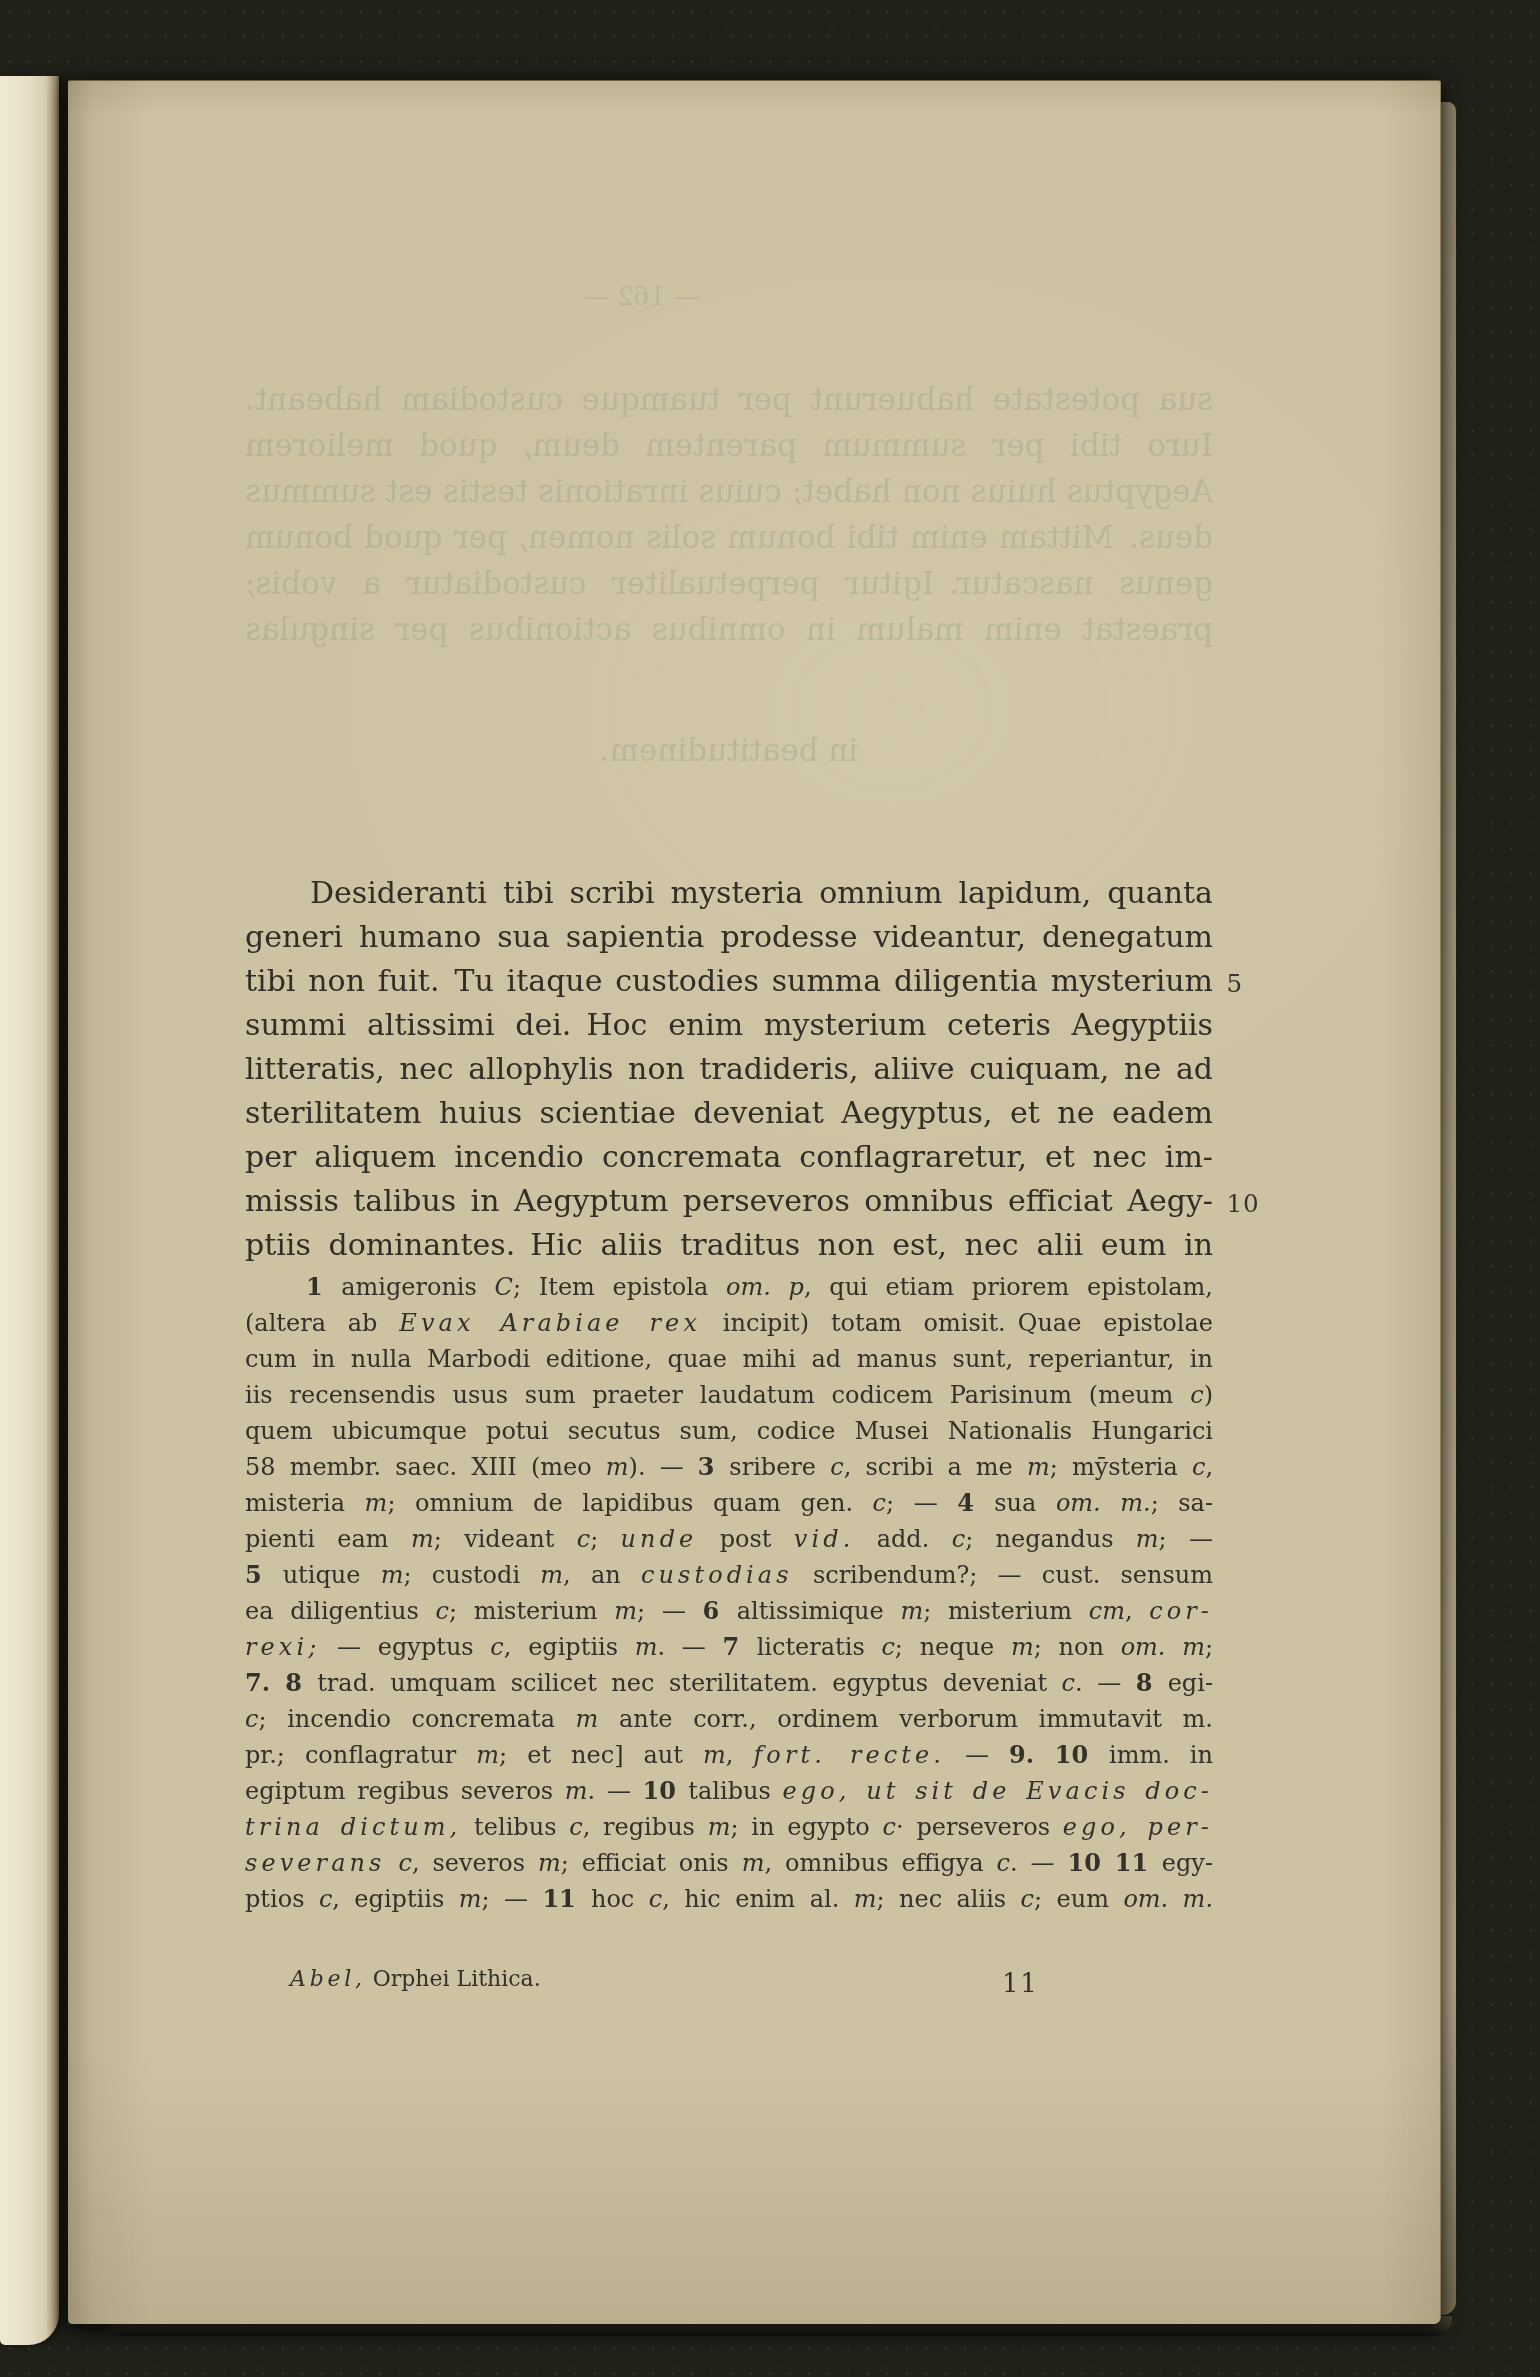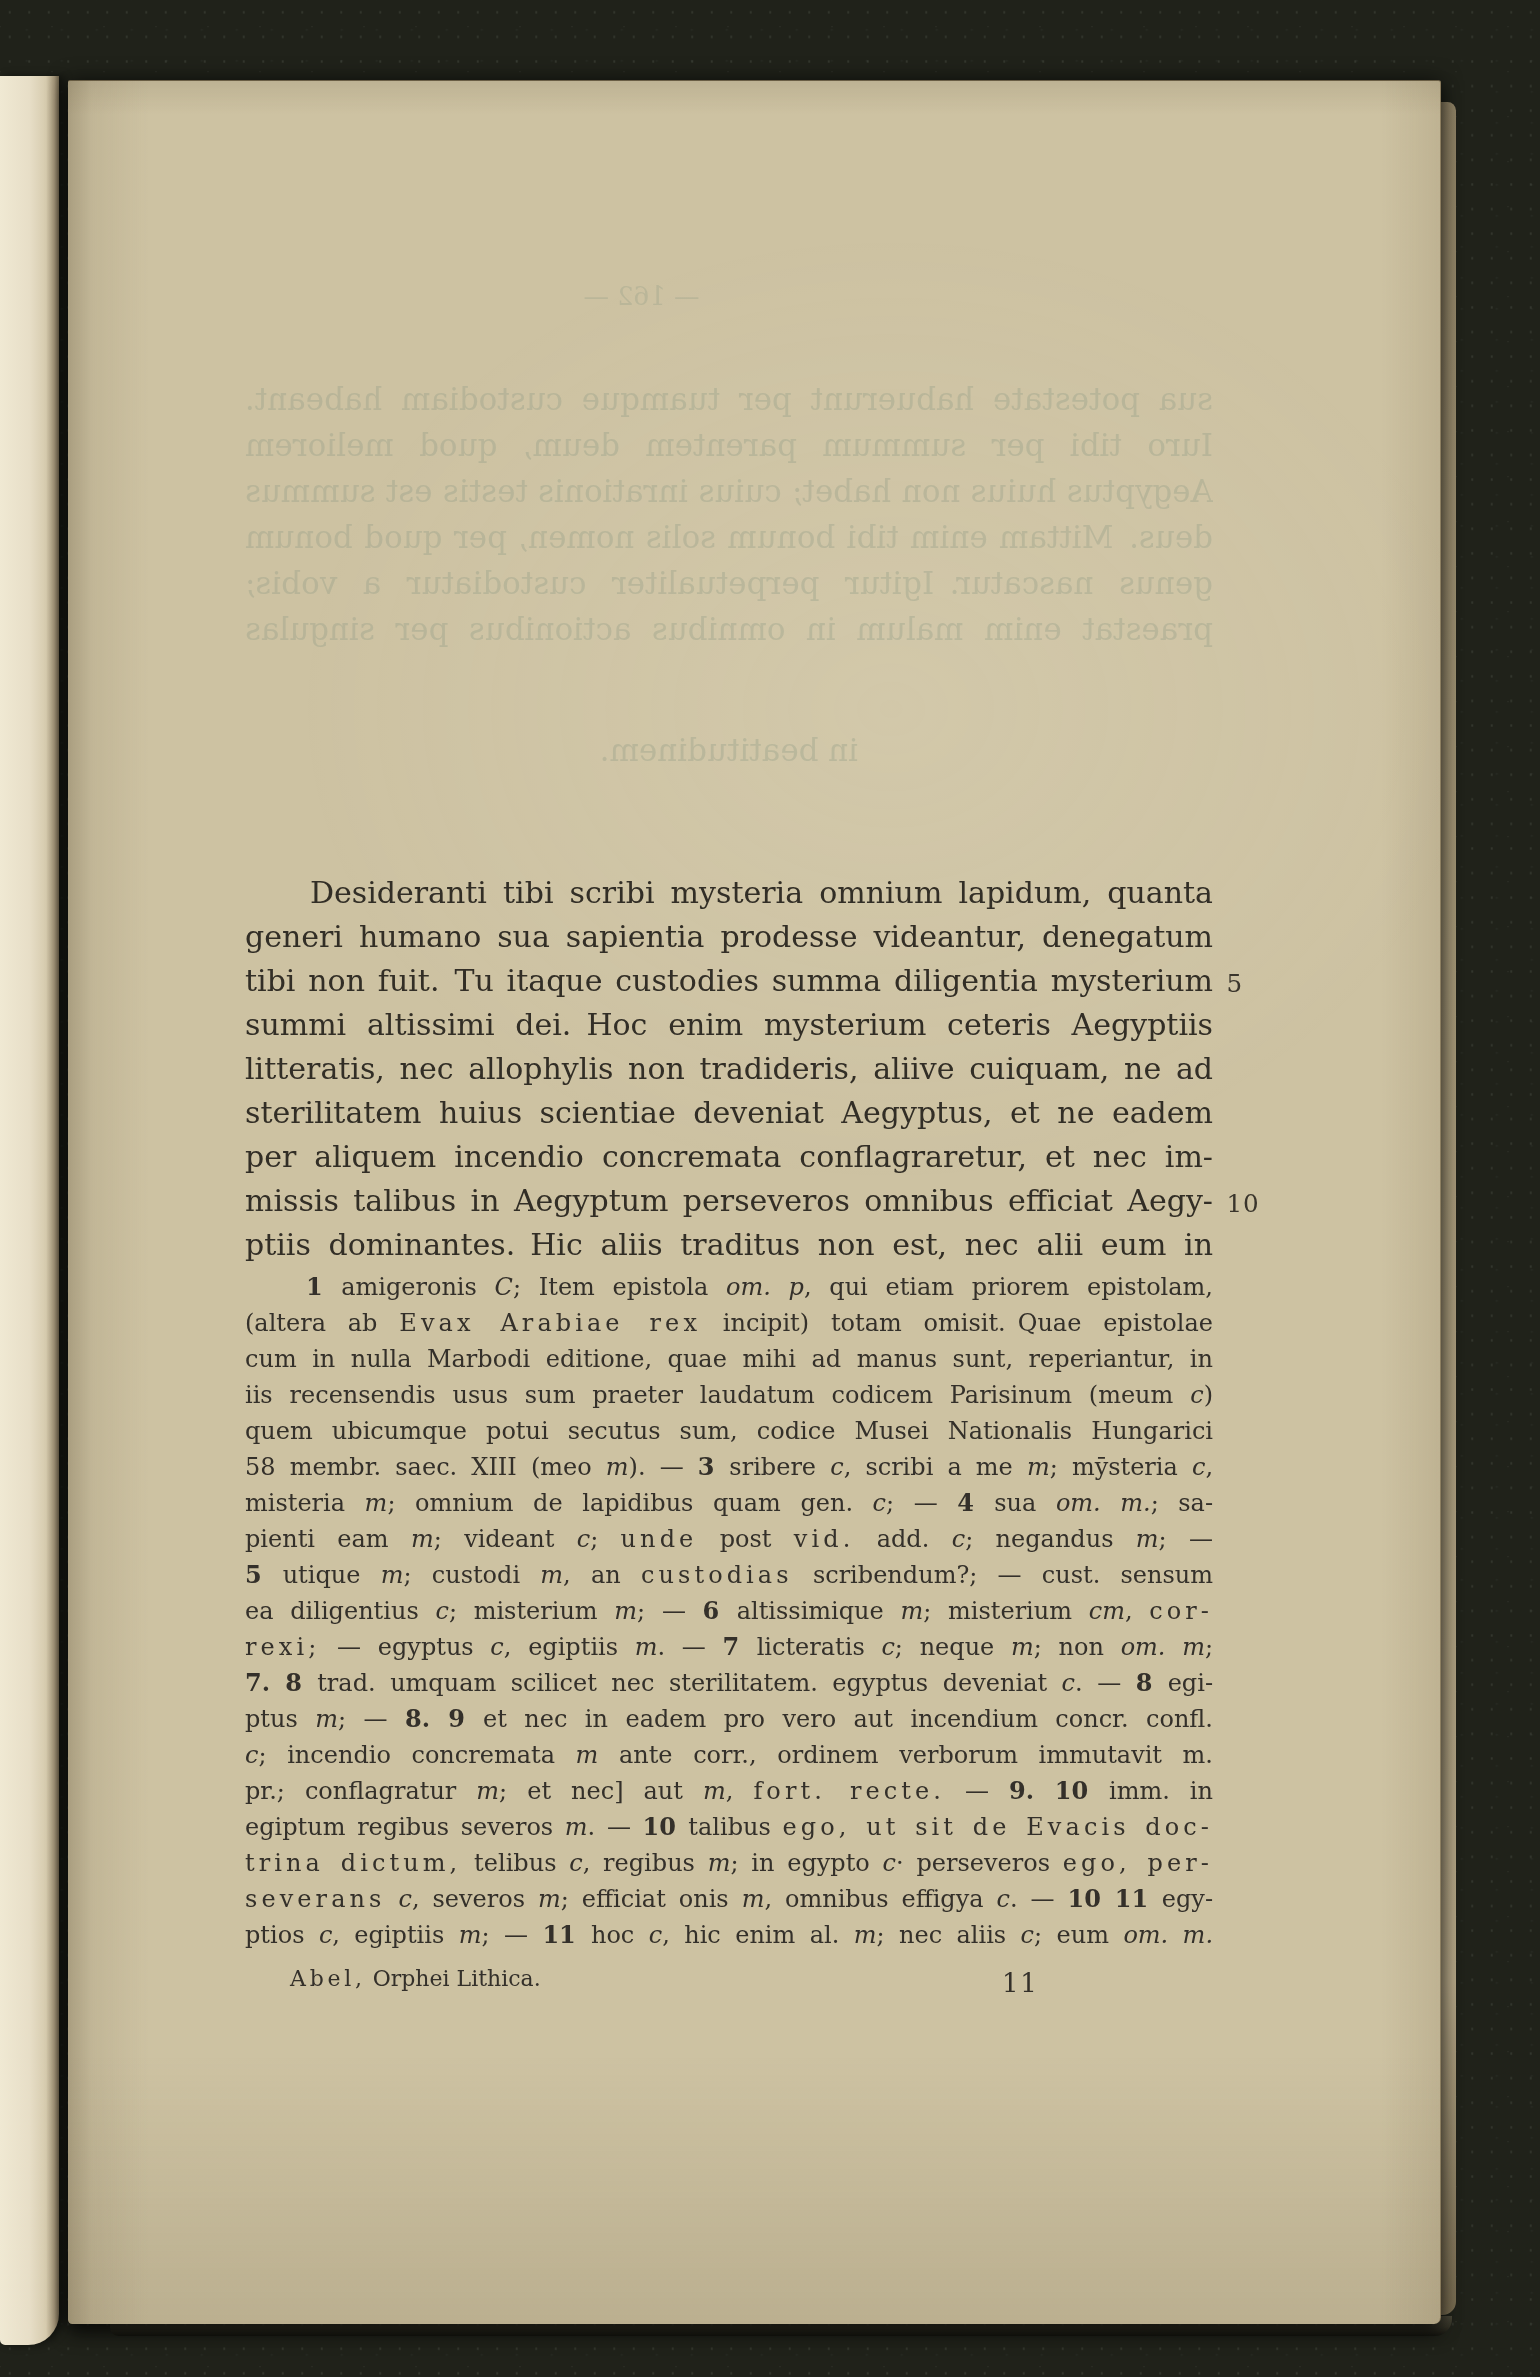--- a/index.html
+++ b/index.html
@@ -83,21 +83,21 @@
 
   .fn-block {
     position:absolute; left:177px; top:1188px; width:968px;
     font-size:24px; line-height:36px; color:#34302a;
   }
   .fn-line { text-align:justify; text-align-last:justify; height:36px; }
   .fn-line.first { padding-left:61px; }
 
   .i { font-style:italic; }
   .b { font-weight:bold; }
-  .g { letter-spacing:0.17em; }
+  .g { letter-spacing:0.17em;font-style:italic; }
 
   .signature {
     position:absolute; left:222px; top:1885px; font-size:22px; color:#34302a;
   }
   .sheet-num {
     position:absolute; left:934px; top:1887px; font-size:26px;
     letter-spacing:1.7px; color:#34302a;
   }
 </style>
 </head>
@@ -140,21 +140,20 @@
       <div class="fn-line"><span class="">cum in nulla Marbodi editione, quae mihi ad manus sunt, reperiantur, in</span></div>
       <div class="fn-line"><span class="">iis recensendis usus sum praeter laudatum codicem Parisinum (meum </span><span class="i">c</span><span class="">)</span></div>
       <div class="fn-line"><span class="">quem ubicumque potui secutus sum, codice Musei Nationalis Hungarici</span></div>
       <div class="fn-line"><span class="">58 membr. saec. XIII (meo </span><span class="i">m</span><span class="">). — </span><span class="b">3 </span><span class="">sribere </span><span class="i">c</span><span class="">, scribi a me </span><span class="i">m</span><span class="">; mȳsteria </span><span class="i">c</span><span class="">,</span></div>
       <div class="fn-line"><span class="">misteria </span><span class="i">m</span><span class="">; omnium de lapidibus quam gen. </span><span class="i">c</span><span class="">; — </span><span class="b">4 </span><span class="">sua </span><span class="i">om. m.</span><span class="">; sa-</span></div>
       <div class="fn-line"><span class="">pienti eam </span><span class="i">m</span><span class="">; videant </span><span class="i">c</span><span class="">; </span><span class="g">unde</span><span class=""> post </span><span class="g">vid.</span><span class=""> add. </span><span class="i">c</span><span class="">; negandus </span><span class="i">m</span><span class="">; —</span></div>
       <div class="fn-line"><span class="b">5 </span><span class="">utique </span><span class="i">m</span><span class="">; custodi </span><span class="i">m</span><span class="">, an </span><span class="g">custodias</span><span class=""> scribendum?; — cust. sensum</span></div>
       <div class="fn-line"><span class="">ea diligentius </span><span class="i">c</span><span class="">; misterium </span><span class="i">m</span><span class="">; — </span><span class="b">6 </span><span class="">altissimique </span><span class="i">m</span><span class="">; misterium </span><span class="i">cm</span><span class="">, </span><span class="g">cor-</span></div>
       <div class="fn-line"><span class="g">rexi;</span><span class=""> — egyptus </span><span class="i">c</span><span class="">, egiptiis </span><span class="i">m</span><span class="">. — </span><span class="b">7 </span><span class="">licteratis </span><span class="i">c</span><span class="">; neque </span><span class="i">m</span><span class="">; non </span><span class="i">om. m</span><span class="">;</span></div>
       <div class="fn-line"><span class="b">7. 8 </span><span class="">trad. umquam scilicet nec sterilitatem. egyptus deveniat </span><span class="i">c</span><span class="">. — </span><span class="b">8 </span><span class="">egi-</span></div>
-      <div class="fn-line"><span class="">ptus </span><span class="i">m</span><span class="">; — </span><span class="b">8. 9 </span><span class="">et nec in eadem pro vero aut incendium concr. confl.</span></div>
       <div class="fn-line"><span class="i">c</span><span class="">; incendio concremata </span><span class="i">m</span><span class=""> ante corr., ordinem verborum immutavit m.</span></div>
       <div class="fn-line"><span class="">pr.; conflagratur </span><span class="i">m</span><span class="">; et nec] aut </span><span class="i">m</span><span class="">, </span><span class="g">fort. recte.</span><span class=""> — </span><span class="b">9. 10 </span><span class="">imm. in</span></div>
       <div class="fn-line"><span class="">egiptum regibus severos </span><span class="i">m</span><span class="">. — </span><span class="b">10 </span><span class="">talibus </span><span class="g">ego, ut sit de Evacis doc-</span></div>
       <div class="fn-line"><span class="g">trina dictum,</span><span class=""> telibus </span><span class="i">c</span><span class="">, regibus </span><span class="i">m</span><span class="">; in egypto </span><span class="i">c</span><span class="">·  perseveros </span><span class="g">ego, per-</span></div>
       <div class="fn-line"><span class="g">severans</span><span class=""> </span><span class="i">c</span><span class="">, severos </span><span class="i">m</span><span class="">; efficiat onis </span><span class="i">m</span><span class="">, omnibus effigya </span><span class="i">c</span><span class="">. — </span><span class="b">10 11 </span><span class="">egy-</span></div>
       <div class="fn-line"><span class="">ptios </span><span class="i">c</span><span class="">, egiptiis </span><span class="i">m</span><span class="">; — </span><span class="b">11 </span><span class="">hoc </span><span class="i">c</span><span class="">, hic enim al. </span><span class="i">m</span><span class="">; nec aliis </span><span class="i">c</span><span class="">; eum </span><span class="i">om. m.</span></div>
     </div>
 
   <div class="signature"><span class="g">Abel,</span><span class=""> Orphei Lithica.</span></div>
   <div class="sheet-num">11</div>

